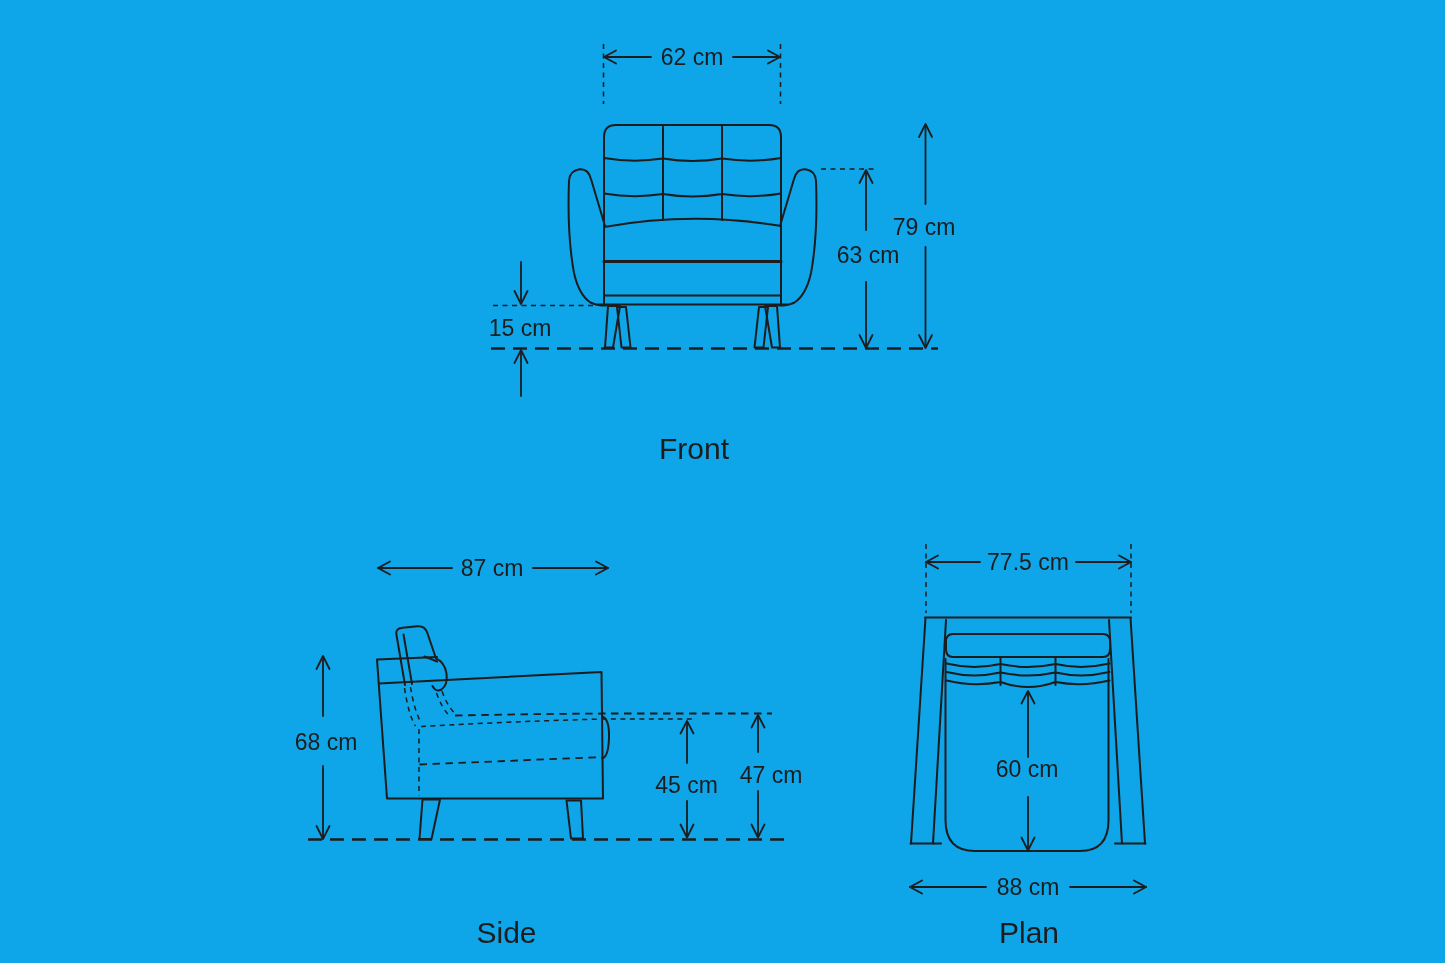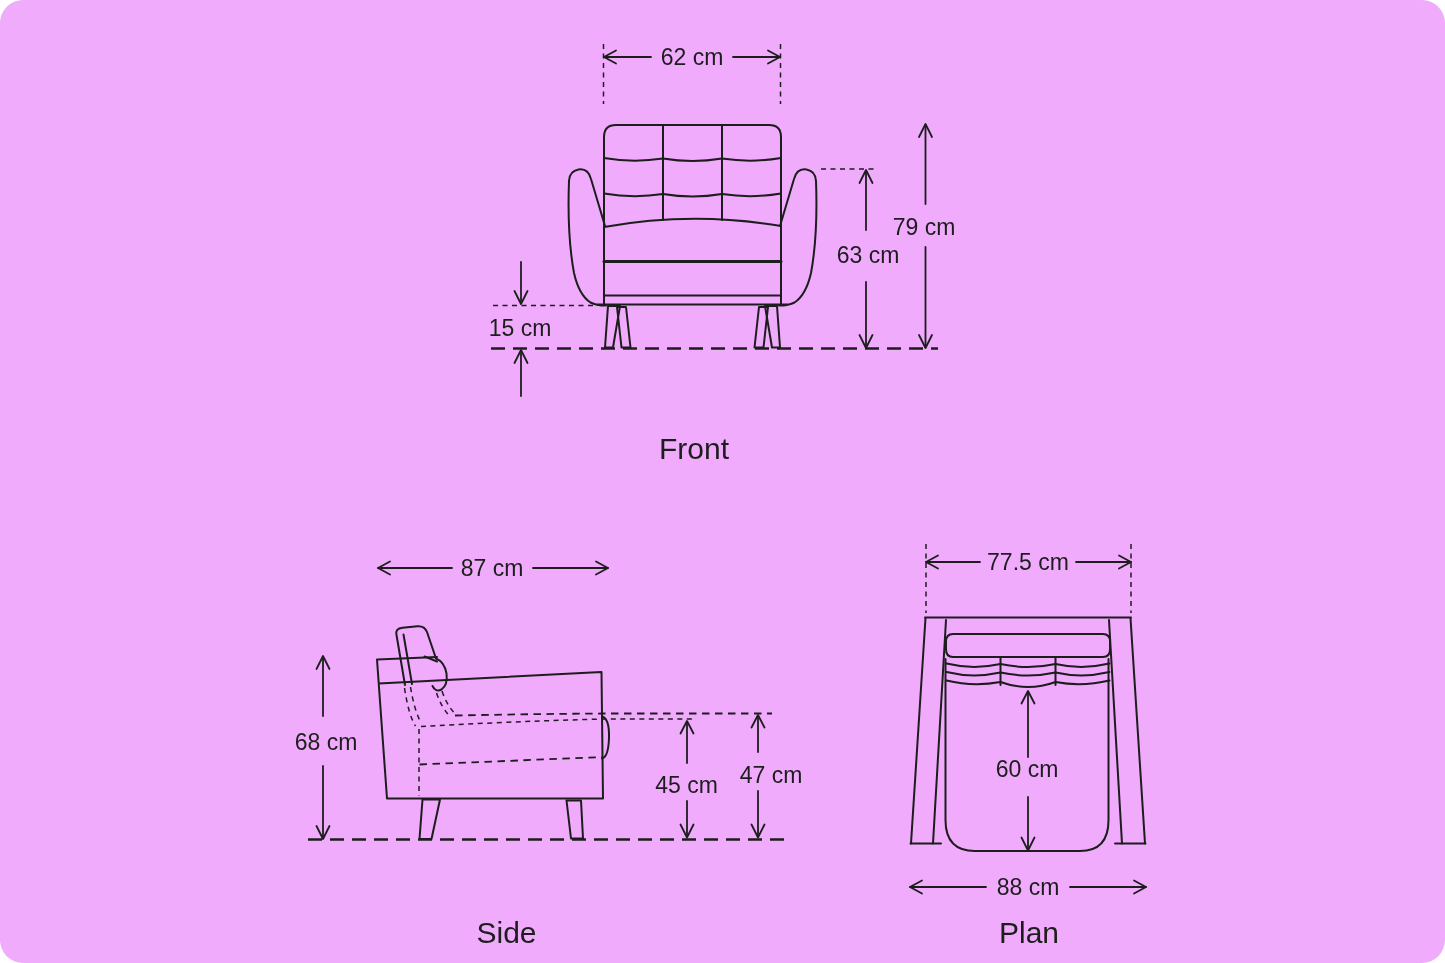--- a/index.html
+++ b/index.html
@@ -1,17 +1,17 @@
 <!DOCTYPE html>
 <html><head>
 <meta charset="utf-8">
 <style>
   html,body { margin:0; padding:0; background:#ffffff; }
-  .sheet { position:relative; width:1445px; height:963px; background:#f0abfc; overflow:hidden;
-           font-family:"Liberation Sans", sans-serif;border-radius:23px; }
+  .sheet { position:relative; width:1445px; height:963px; background:#0ea5e9; overflow:hidden;
+           font-family:"Liberation Sans", sans-serif; }
   svg { display:block; }
   .ln    { fill:none; stroke:#1d1d1d; stroke-width:2;   stroke-linecap:round; stroke-linejoin:round; }
   .thick { stroke-width:3; }
   .dim   { stroke-width:1.8; }
   .ground{ stroke-width:2.6; stroke-dasharray:14 8;   stroke-linecap:butt; }
   .dashf { stroke-width:1.5; stroke-dasharray:5 4.5;  stroke-linecap:butt; }
   .dashm { stroke-width:1.8; stroke-dasharray:7.5 5.5;stroke-linecap:butt; }
   .lbl     { font-family:"Liberation Sans", sans-serif; font-size:23px; fill:#1d1d1d; text-anchor:middle; }
   .viewlbl { font-family:"Liberation Sans", sans-serif; font-size:30px; fill:#1d1d1d; text-anchor:middle; }
 </style>

